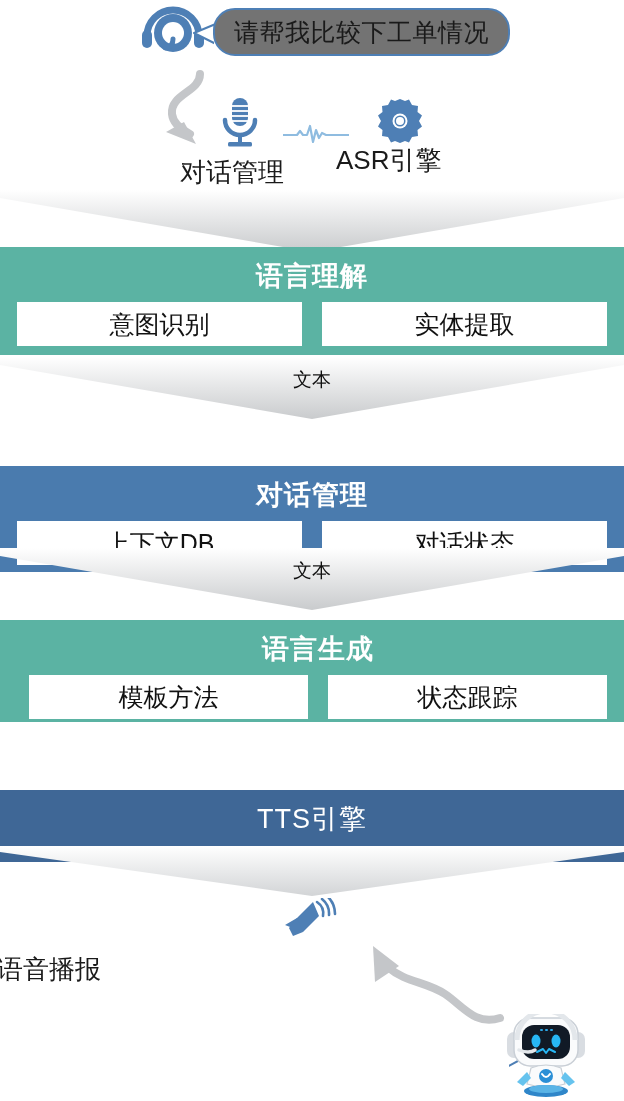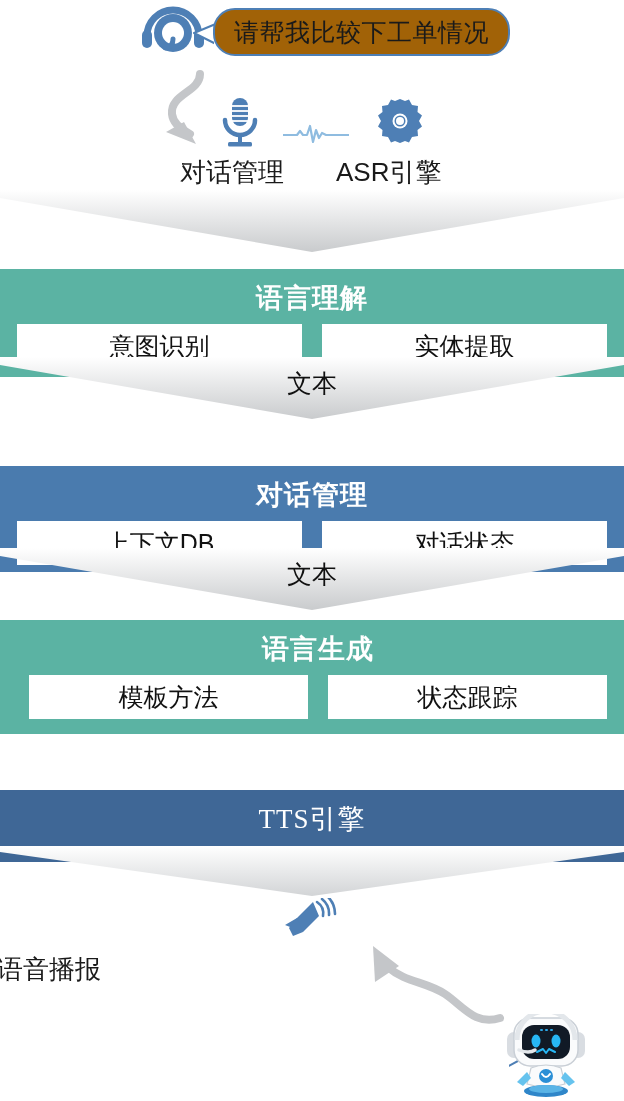--- a/index.html
+++ b/index.html
@@ -19,21 +19,21 @@
     left: 0; top: 0;
     width: 624px;
     height: 1101px;
   }
 
   
   .bubble {
     position: absolute;
     border: 2px solid #4E7FB5;
     border-radius: 22px;
-    background: #a16207;
+    background: #737373;
     box-sizing: border-box;
     display: flex;
     align-items: center;
     justify-content: center;
     color: #1a1a1a;
     font-size: 25px;
     letter-spacing: 0.5px;
     white-space: nowrap;
   }
   .bubble-top {
@@ -101,21 +101,21 @@
     width: 48px;
     height: 50px;
   }
   .cap-label {
     position: absolute;
     font-size: 26px;
     color: #1a1a1a;
     white-space: nowrap;
   }
   .cap-label-1 { left: 180px; top: 155px; }
-  .cap-label-2 { left: 336px; top: 155px; }
+  .cap-label-2 { left: 336px; top: 143px; }
 
   
   .band {
     position: absolute;
     left: 0;
     width: 624px;
     box-sizing: border-box;
   }
   .band-title {
     text-align: center;
@@ -138,27 +138,26 @@
     align-items: center;
     justify-content: center;
     font-size: 25px;
     color: #111111;
     white-space: nowrap;
   }
   .band-green { background: #5BB3A3; }
   .band-blue  { background: #4A7BAE; }
   .band-tts   { background: #3F6796; }
 
-  #band-understanding { top: 269px; height: 108px; }
+  #band-understanding { top: 247px; height: 108px; }
   #band-dialog        { top: 430px; height: 106px; margin-top: 36px; }
-  #band-generation    { top: 620px; height: 114px; padding-left: 12px; }
+  #band-generation    { top: 620px; height: 102px; padding-left: 12px; }
   #band-tts {
     top: 790px;
     height: 72px;
-    font-family: Liberation Serif, serif;
   }
   #band-tts .band-title {
     font-size: 27px;
     font-weight: normal;
     padding-top: 11px;
   }
 
   
   .chev {
     position: absolute;
@@ -167,21 +166,21 @@
     height: 66px;
   }
   #chev-1 { top: 190px; }
   #chev-2 { top: 357px; }
   #chev-3 { top: 548px; }
   #chev-4 { top: 846px; }
   .chev-label {
     position: absolute;
     width: 624px;
     text-align: center;
-    font-size: 25px;
+    font-size: 19px;
     color: #111111;
     top: 10px;
     left: 0;
   }
 
   
   .icon-speaker {
     position: absolute;
     left: 283px;
     top: 898px;

